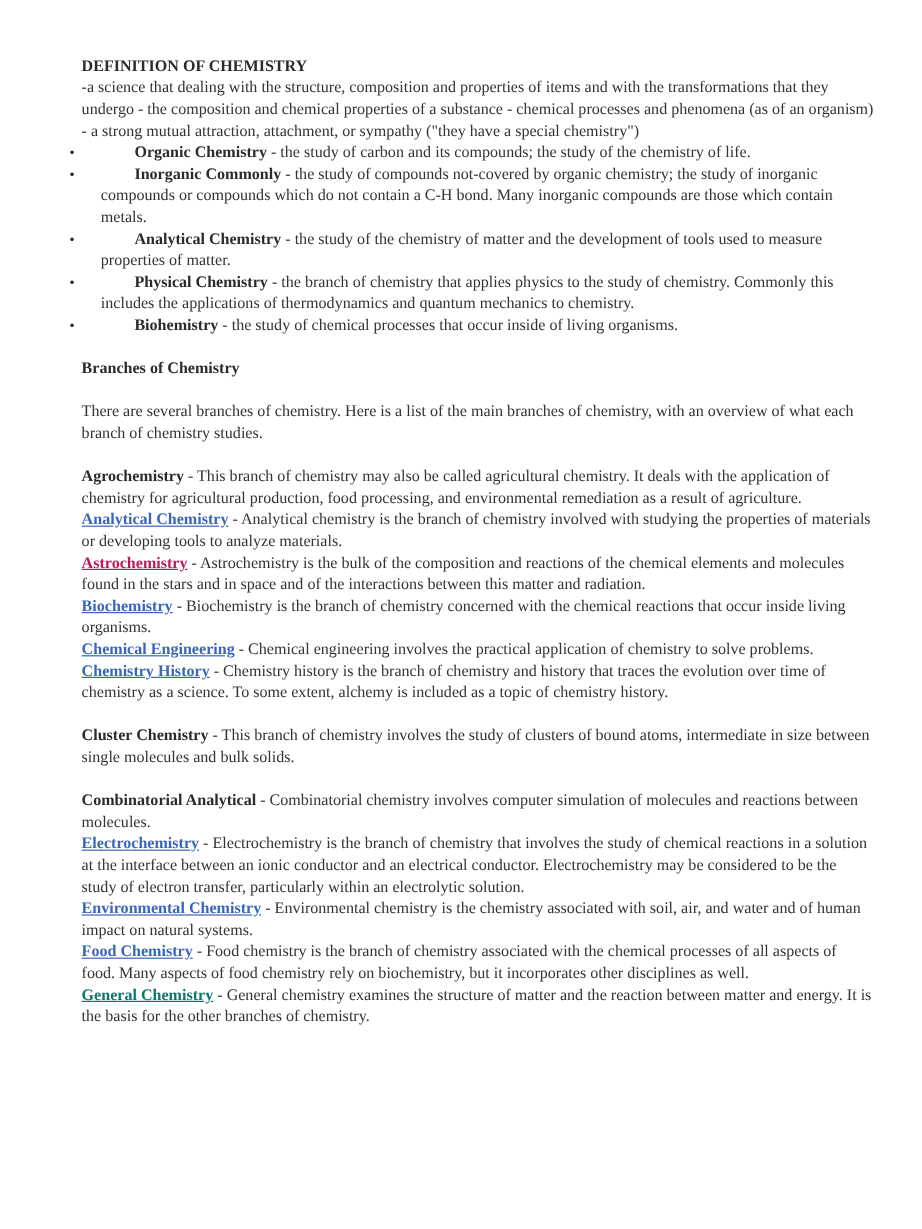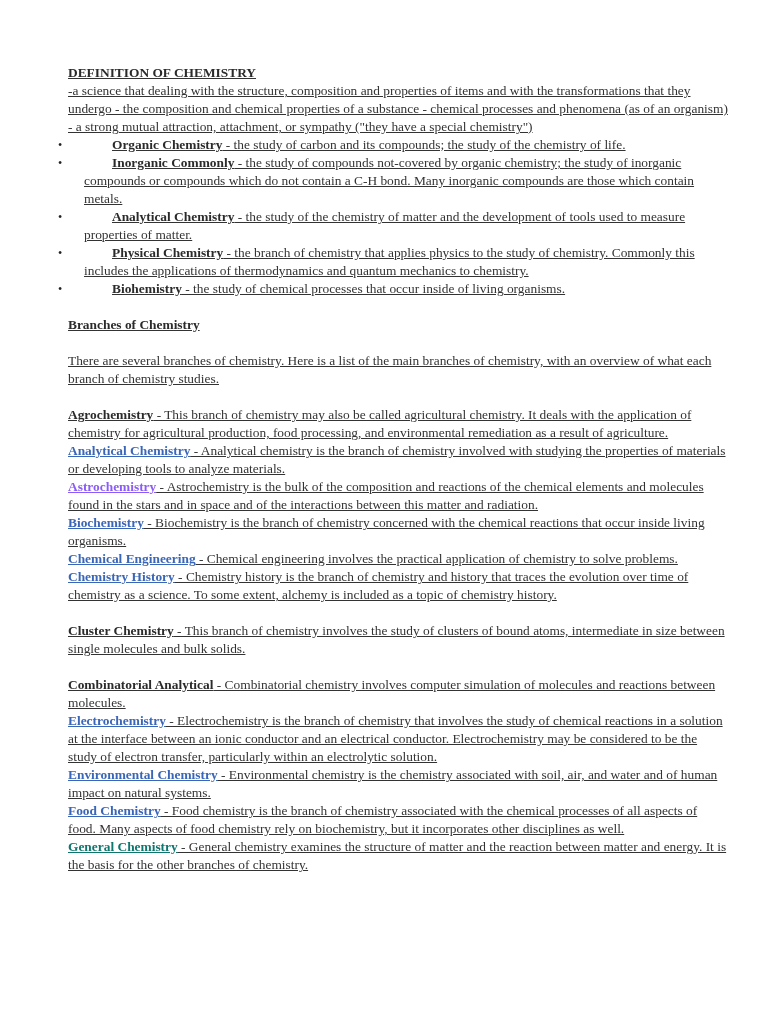--- a/index.html
+++ b/index.html
@@ -13,23 +13,22 @@
       overflow: hidden;
       position: relative;
       font-family: "Liberation Serif", "DejaVu Serif", serif;
       font-size: 13.4px;
       line-height: 18px;
       color: #333333;
     }
     .page {
       position: absolute;
       left: 68px;
-      top: 64px;
+      top: 46px;
       width: 660px;
-      text-decoration: underline;
     }
     .title {
       font-weight: bold;
       color: #2b2b2b;
       margin: 0;
       line-height: 18px;
     }
     p { margin: 0; }
     .bullets {
       list-style: none;
@@ -86,21 +85,21 @@
   </ul>
 
   <div class="gap"></div>
   <p class="title">Branches of Chemistry</p>
   <div class="gap"></div>
   <p>There are several branches of chemistry. Here is a list of the main branches of chemistry, with an overview of what each branch of chemistry studies.</p>
   <div class="gap"></div>
 
   <p><b>Agrochemistry</b><span> - This branch of chemistry may also be called agricultural chemistry. It deals with the application of chemistry for agricultural production, food processing, and environmental remediation as a result of agriculture.</span></p>
   <p><a class="link" style="color: rgb(58, 102, 184);">Analytical Chemistry</a><span> - Analytical chemistry is the branch of chemistry involved with studying the properties of materials or developing tools to analyze materials.</span></p>
-  <p><a class="link" style="color: #8b5cf6;">Astrochemistry</a><span> - Astrochemistry is the bulk of the composition and reactions of the chemical elements and molecules found in the stars and in space and of the interactions between this matter and radiation.</span></p>
+  <p><a class="link" style="color: #be185d;">Astrochemistry</a><span> - Astrochemistry is the bulk of the composition and reactions of the chemical elements and molecules found in the stars and in space and of the interactions between this matter and radiation.</span></p>
   <p><a class="link" style="color: rgb(58, 102, 184);">Biochemistry</a><span> - Biochemistry is the branch of chemistry concerned with the chemical reactions that occur inside living organisms.</span></p>
   <p><a class="link" style="color: rgb(58, 102, 184);">Chemical Engineering</a><span> - Chemical engineering involves the practical application of chemistry to solve problems.</span></p>
   <p><a class="link" style="color: rgb(58, 102, 184); margin-top: 17px;">Chemistry History</a><span> - Chemistry history is the branch of chemistry and history that traces the evolution over time of chemistry as a science. To some extent, alchemy is included as a topic of chemistry history.</span></p>
   <div class="gap"></div>
   <p><b>Cluster Chemistry</b><span> - This branch of chemistry involves the study of clusters of bound atoms, intermediate in size between single molecules and bulk solids.</span></p>
   <div class="gap"></div>
   <p><b>Combinatorial Analytical</b><span> - Combinatorial chemistry involves computer simulation of molecules and reactions between molecules.</span></p>
   <p><a class="link" style="color: rgb(58, 102, 184);">Electrochemistry</a><span> - Electrochemistry is the branch of chemistry that involves the study of chemical reactions in a solution at the interface between an ionic conductor and an electrical conductor. Electrochemistry may be considered to be the study of electron transfer, particularly within an electrolytic solution.</span></p>
   <p><a class="link" style="color: rgb(58, 102, 184); text-align: center;">Environmental Chemistry</a><span> - Environmental chemistry is the chemistry associated with soil, air, and water and of human impact on natural systems.</span></p>
   <p><a class="link" style="color: rgb(58, 102, 184);">Food Chemistry</a><span> - Food chemistry is the branch of chemistry associated with the chemical processes of all aspects of food. Many aspects of food chemistry rely on biochemistry, but it incorporates other disciplines as well.</span></p>

